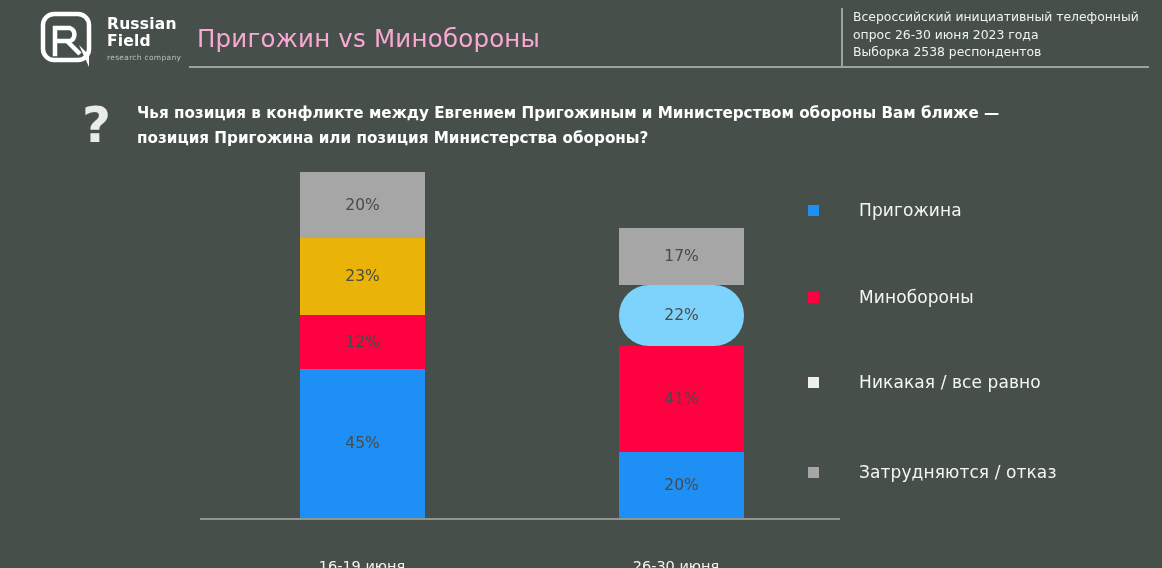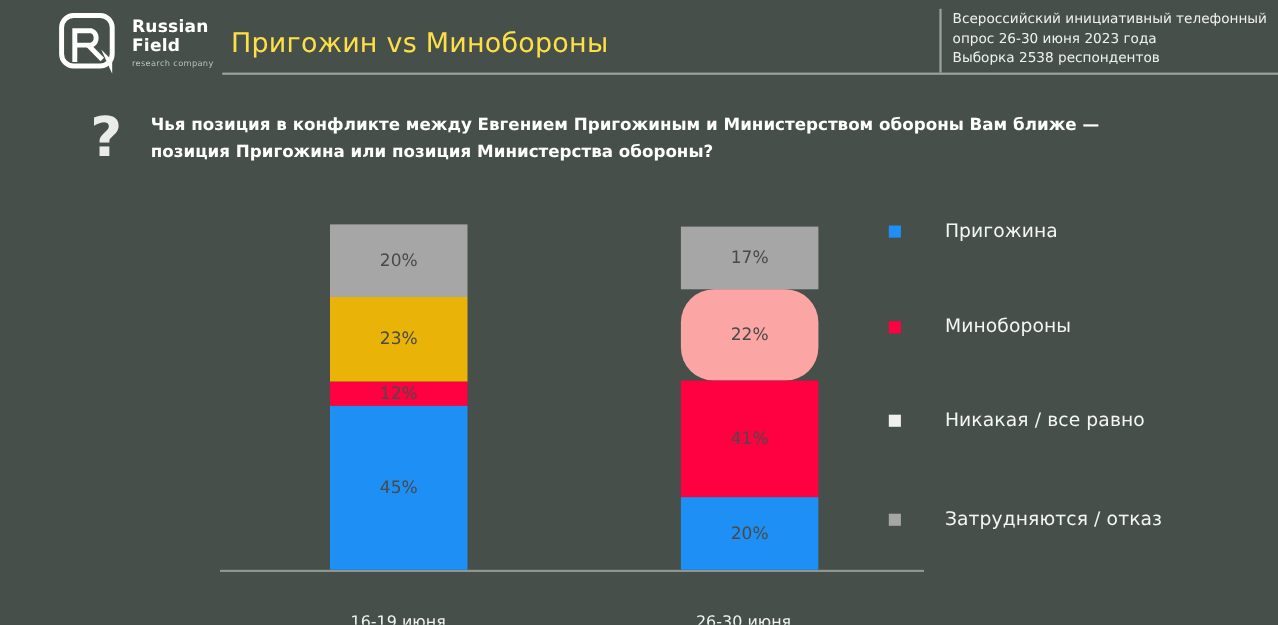--- a/index.html
+++ b/index.html
@@ -12,21 +12,21 @@
     height: 568px;
     position: relative;
     overflow: hidden;
     font-family: "DejaVu Sans", "Liberation Sans", sans-serif;
     color: #ffffff;
   }
 
   
   #header {
     position: absolute;
-    left: 16px; top: 0;
+    left: 3px; top: 0;
     width: 956px; height: 80px;
   }
   #logo-block {
     position: absolute;
     left: 36px; top: 8px;
     width: 140px; height: 66px;
   }
   #logo-mark {
     position: absolute;
     left: 0; top: 2px;
@@ -47,21 +47,21 @@
   #logo-sub {
     font-size: 7.5px;
     color: #b9c0ba;
     letter-spacing: 0.3px;
     margin-top: 3px;
   }
   #header-title {
     position: absolute;
     left: 194px; top: 24px;
     font-size: 24.5px;
-    color: #fde047;
+    color: #f9a8d4;
     letter-spacing: 0.2px;
     white-space: nowrap;
   }
   #header-rule {
     position: absolute;
     left: 186px; top: 66px;
     width: 960px; height: 2px;
     background: #9aa39c;
   }
   #header-vrule {
@@ -209,32 +209,32 @@
 <div id="chart">
   <div id="axis-line"></div>
 
   <div class="bar-stack" id="bar-stack-0">
       <div class="bar-seg" style="height: 66.4px; background: rgb(166, 166, 166);">
         <span class="bar-label">20%</span>
       </div>
       <div class="bar-seg" style="height: 76.36px; background: #eab308;">
         <span class="bar-label">23%</span>
       </div>
-      <div class="bar-seg" style="height: 22px; background: rgb(255, 0, 64);">
+      <div class="bar-seg" style="height: 54px; background: rgb(255, 0, 64);">
         <span class="bar-label">12%</span>
       </div>
       <div class="bar-seg" style="height: 149.4px; background: rgb(30, 144, 245);">
         <span class="bar-label">45%</span>
       </div>
     </div>
   <div class="bar-stack" id="bar-stack-1">
       <div class="bar-seg" style="height: 56.44px; background: rgb(166, 166, 166);">
         <span class="bar-label">17%</span>
       </div>
-      <div class="bar-seg" style="height: 83px; background: #fca5a5; border-radius: 30px;">
+      <div class="bar-seg" style="height: 61px; background: #7dd3fc; border-radius: 30px;">
         <span class="bar-label">22%</span>
       </div>
       <div class="bar-seg" style="height: 106px; background: rgb(255, 0, 64);">
         <span class="bar-label">41%</span>
       </div>
       <div class="bar-seg" style="height: 66.4px; background: rgb(30, 144, 245);">
         <span class="bar-label">20%</span>
       </div>
     </div>
 

